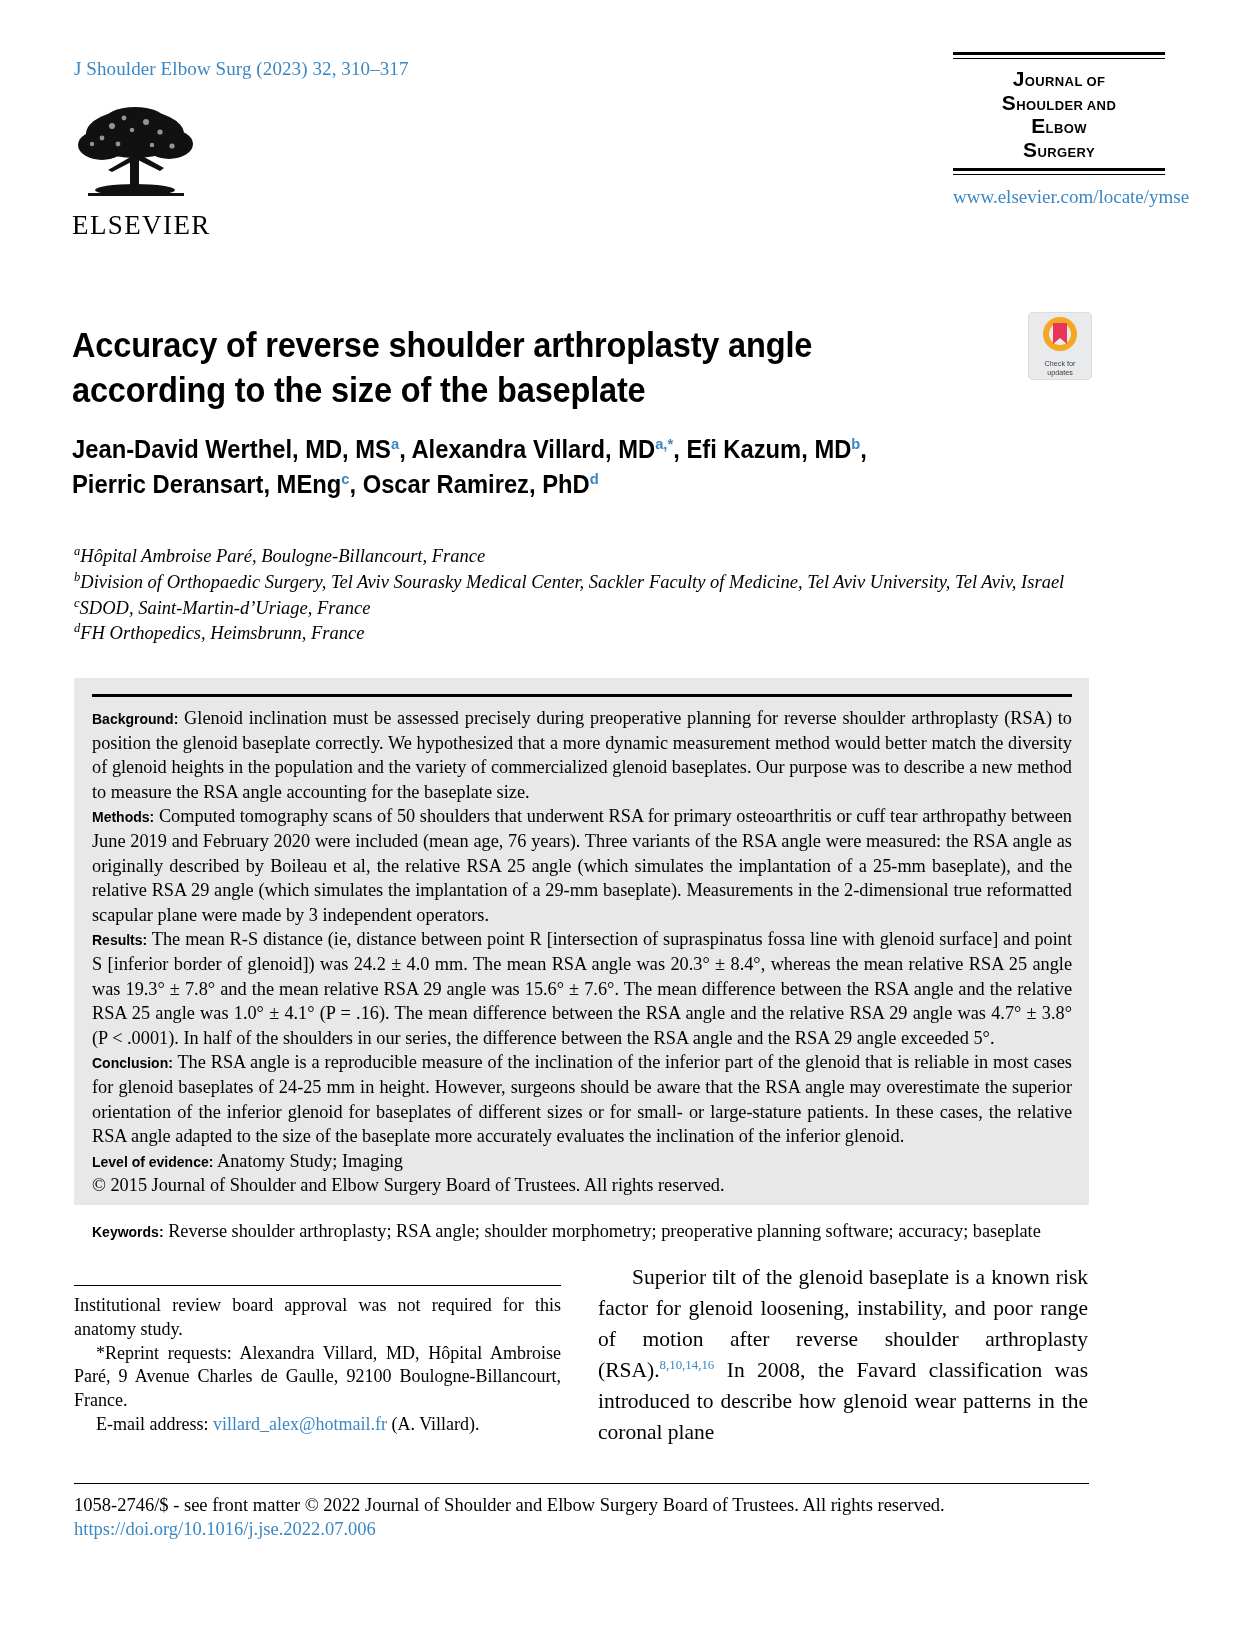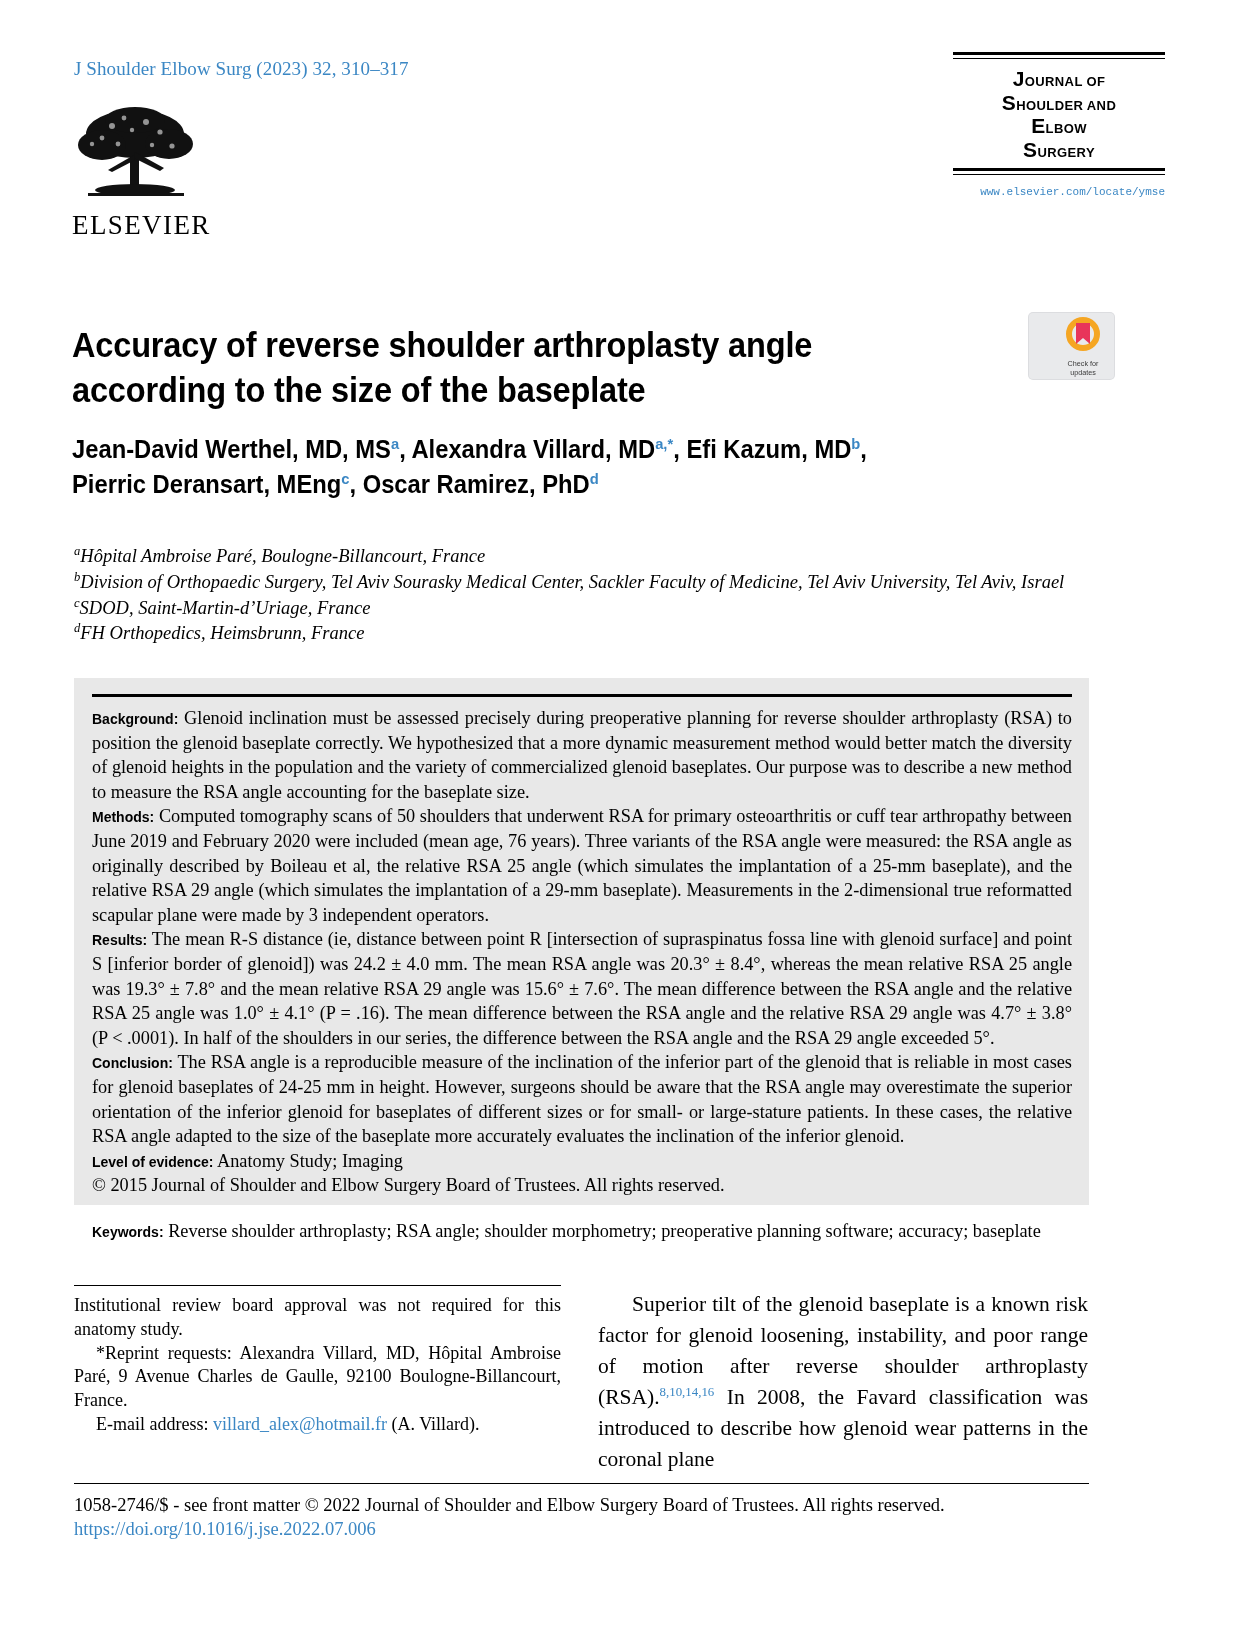--- a/index.html
+++ b/index.html
@@ -36,22 +36,22 @@
   .mast-rule-bot { border-top:3px solid #000; border-bottom:1.5px solid #000; height:3px; margin-top:6px;}
   .mast-line {
     font-family:"Liberation Sans", sans-serif;
     font-weight:bold; color:#000;
     line-height:1.13;
     letter-spacing:.4px;
   }
   .mast-line .cap { font-size:21px; }
   .mast-line .sc  { font-size:13px; }
   .mast-url {
-    margin-top:11px; font-family:Liberation Mono, monospace;
-    font-size:11px; color:#3b87c4; text-align:right;
+    margin-top:11px; font-family:Liberation Serif, serif;
+    font-size:19px; color:#3b87c4; text-align:right;
   }
 
   
   .title {
     position:absolute; left:72px; top:300px; width:880px;
     font-family:"Liberation Sans", sans-serif;
     font-weight:bold;
     font-size:35px;
     line-height:1.28;
     letter-spacing:-.2px;
@@ -61,21 +61,20 @@
   }
 
   .crossmark {
     position:absolute; left:1029px; top:313px;
     width:62px; height:66px;
     background:#e9eaec;
     border-radius:4px;
     box-shadow:0 0 0 1px #dcdde0;
     text-align:center;
     font-family:"Liberation Sans", sans-serif;
-    padding-left:23px;
   }
   .crossmark .cm-label {
     font-size:7.2px; line-height:1.12; color:#3a3a3a; margin-top:1px;
   }
 
   
   .authors {
     position:absolute; left:72px; top:432px; width:940px;
     font-family:"Liberation Sans", sans-serif;
     font-weight:bold; font-size:25px; line-height:1.38;
@@ -118,21 +117,21 @@
   }
   .foot-rule { width:487px; border-top:1.2px solid #000; margin-bottom:8px; }
   .col-left p {
     margin:0; font-family:"Liberation Serif", serif;
     font-size:18px; line-height:1.32; text-align:justify;
   }
   .col-left p.ind { text-indent:22px; }
   .lnk { color:#3b87c4; }
 
   .col-right {
-    position:absolute; left:598px; top:1289px; width:490px;
+    position:absolute; left:598px; top:1262px; width:490px;
     font-family:"Liberation Serif", serif;
     font-size:21.5px; line-height:1.44;
     text-align:justify;
   }
   .col-right .ind { text-indent:34px; margin:0;}
   .col-right sup { font-size:.6em; vertical-align:super; color:#3b87c4;}
 
   
   .pg-foot {
     position:absolute; left:74px; top:1483px; width:1015px;

